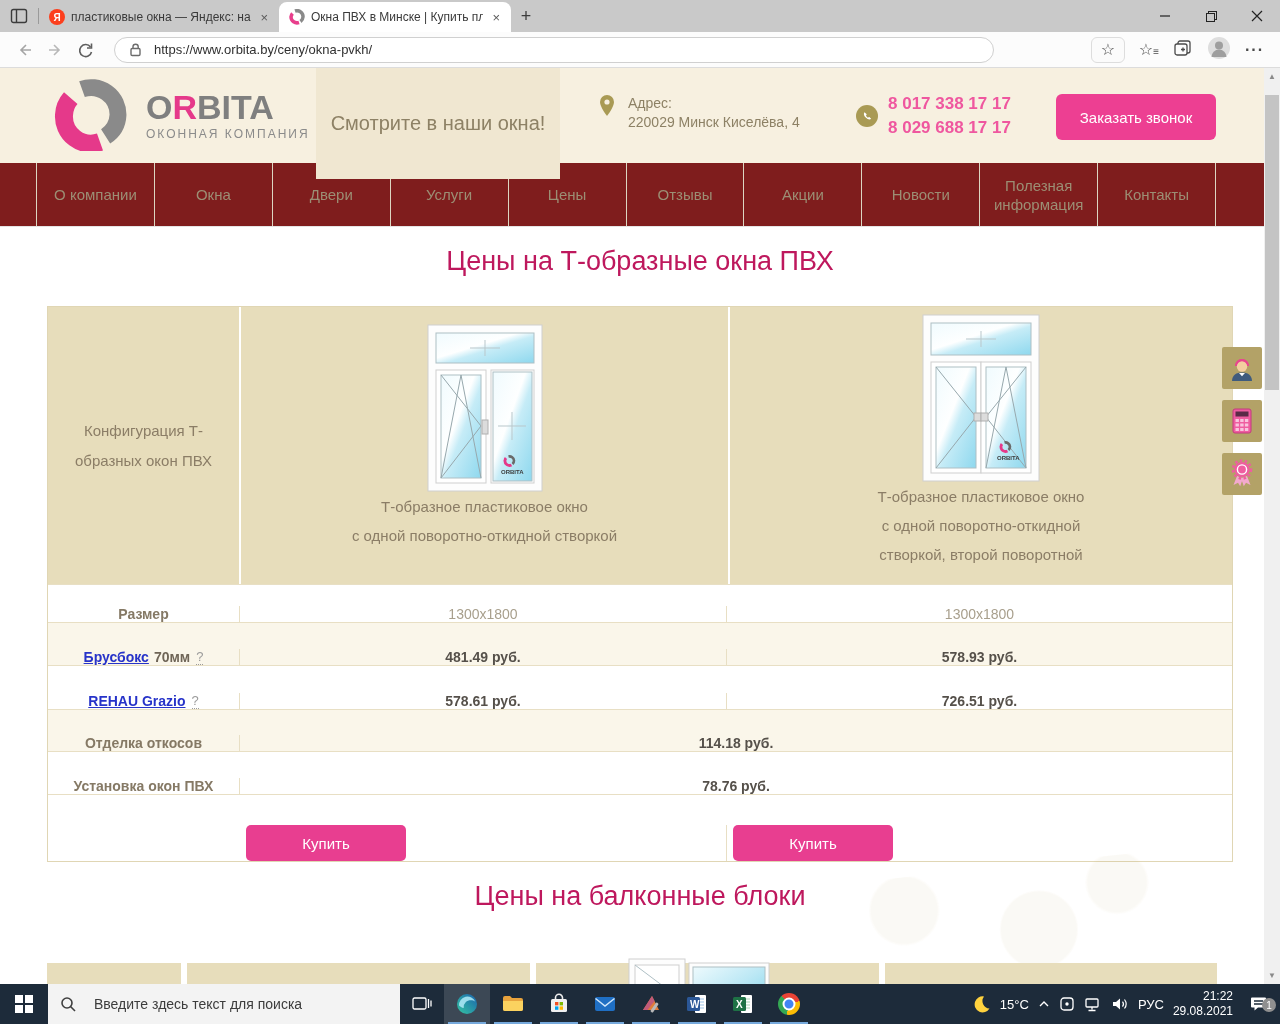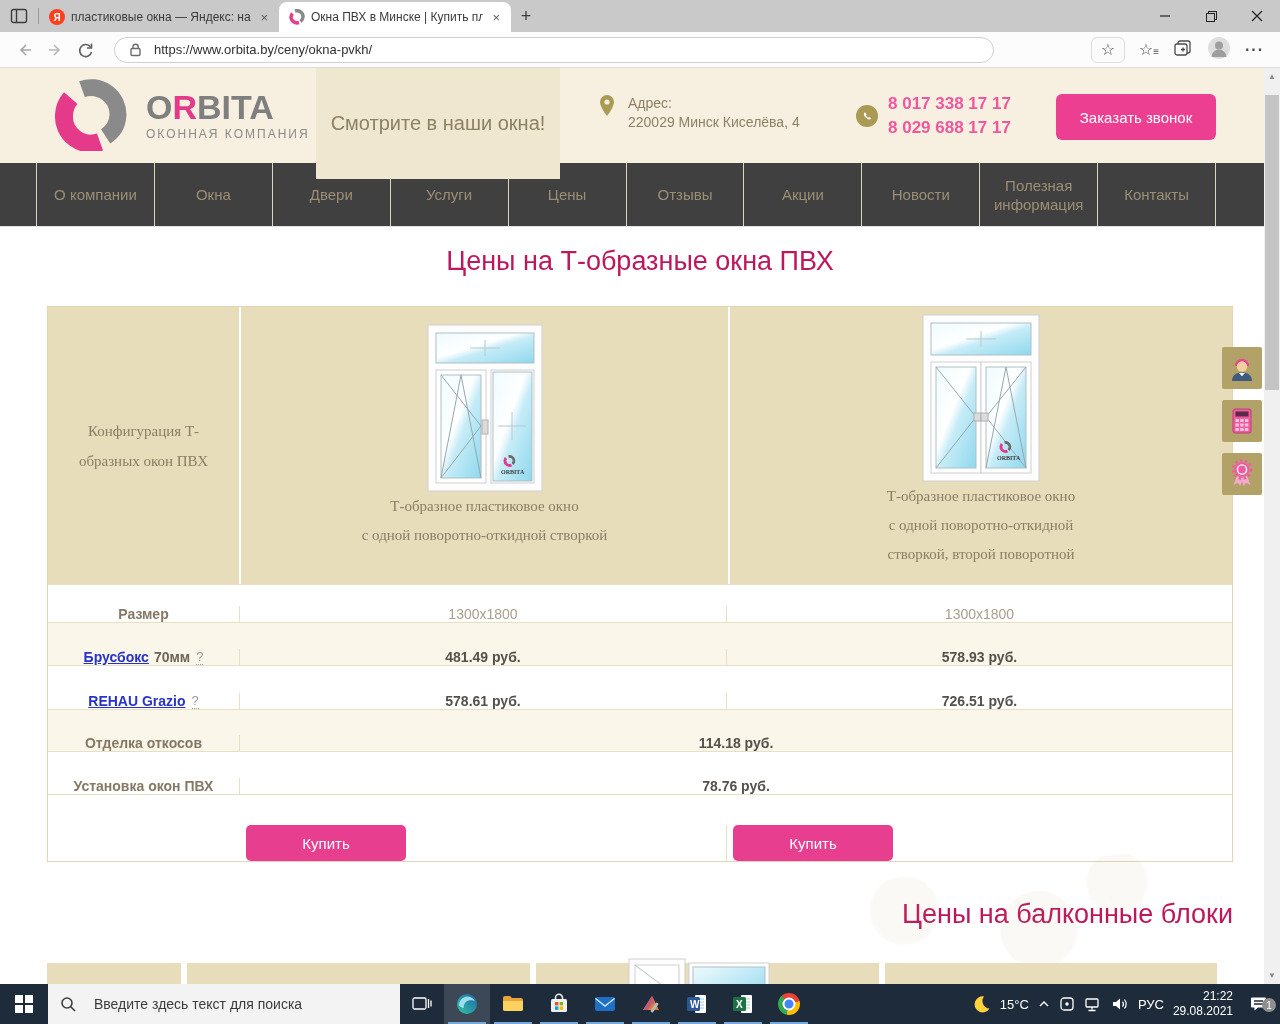--- a/index.html
+++ b/index.html
@@ -36,37 +36,37 @@
   .brand-line .r{color:#e5398a;}
   .brand-sub{font-size:12px;letter-spacing:2px;color:#8b8b8b;margin-top:3px;}
   .tagline{position:absolute;left:316px;top:0;width:244px;height:111px;background:#f0e7d1;display:flex;align-items:center;justify-content:center;font-size:20px;color:#8d8165;}
   .addr-group{position:absolute;left:598px;top:26px;display:flex;}
   .addr-texts{margin-left:12px;font-size:14px;color:#8d8165;line-height:19px;}
   .phone-group{position:absolute;left:856px;top:24px;display:flex;align-items:center;}
   .phone-nums{margin-left:10px;font-size:17px;font-weight:bold;color:#ef579f;line-height:24px;}
   .phone-badge{width:22px;height:22px;border-radius:50%;background:#a99a54;display:flex;align-items:center;justify-content:center;}
   .call-btn{position:absolute;right:64px;top:26px;width:160px;height:46px;background:#ed3f92;border-radius:6px;color:#fff;font-size:15px;display:flex;align-items:center;justify-content:center;cursor:pointer;}
 
-  .mainnav{height:64px;background:#404040;border-bottom:1px solid #e4e4e4;display:flex;padding-left:36px;padding-right:64px;}
+  .mainnav{height:64px;background:#7f1d1d;border-bottom:1px solid #e4e4e4;display:flex;padding-left:36px;padding-right:64px;}
   .nav-item{flex:1;display:flex;align-items:center;justify-content:center;text-align:center;font-size:15px;line-height:19px;color:#9c8e74;border-left:1px solid #ddd6c2;cursor:pointer;padding:0 6px;}
   .nav-item:last-child{border-right:1px solid #ddd6c2;}
 
   .content{position:relative;height:757px;background:#fff;overflow:hidden;}
   .inner{margin:0 47px;position:relative;}
   .pink-h{ text-align:center;color:#be185d;font-size:27px;font-weight:400;}
   .h1{padding-top:12px;line-height:44px;}
-  .h2{margin-top:30px;line-height:44px;text-align:right;}
+  .h2{margin-top:12px;line-height:44px;}
 
   .tbl{margin-top:23px;border:1px solid #e0d6b4;font-size:14px;}
   .trow{display:flex;border-top:1px solid #e8dfc4;align-items:stretch;}
   .trow:first-child{border-top:none;}
   .c1{width:192px;flex:0 0 192px;display:flex;align-items:center;justify-content:center;text-align:center;}
   .c2{width:487px;flex:0 0 487px;display:flex;align-items:center;justify-content:center;}
   .c3{flex:1;display:flex;align-items:center;justify-content:center;}
-  .hrow{height:277px;background:#fff;gap:2px;font-family:Liberation Serif, serif;}
+  .hrow{height:277px;background:#fff;gap:2px;}
   .hrow .hc{background:#e7ddbb;}
   .hrow .c1{flex:0 0 191px;}
   .hrow .c2,.hrow .c3{flex-direction:column;justify-content:flex-start;}
   .cfg{width:150px;line-height:30px;color:#8b7d66;font-size:15px;}
   .caption{color:#8b7d66;font-size:15px;line-height:29px;text-align:center;}
   .winpic1{margin-top:17px;}
   .winpic2{margin-top:7px;}
   .brow{background:#fff;align-items:flex-end;}
   .brow.alt{background:#faf6ea;}
   .brow .c1{border-right:1px solid #e8dfc4;}

